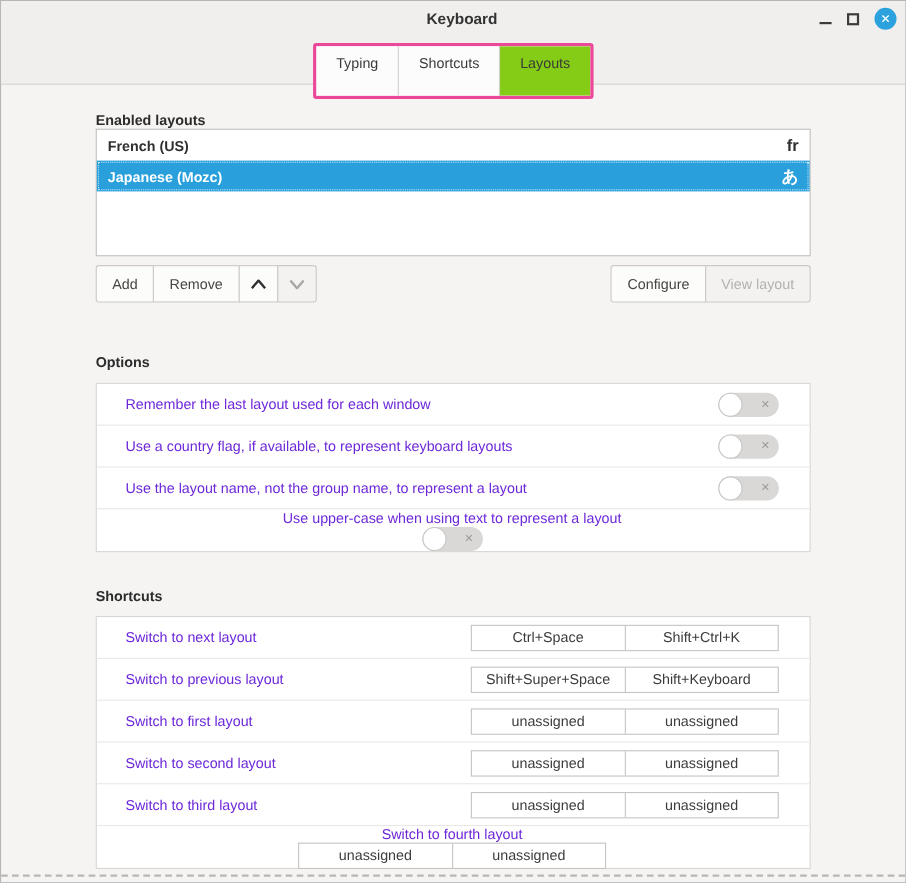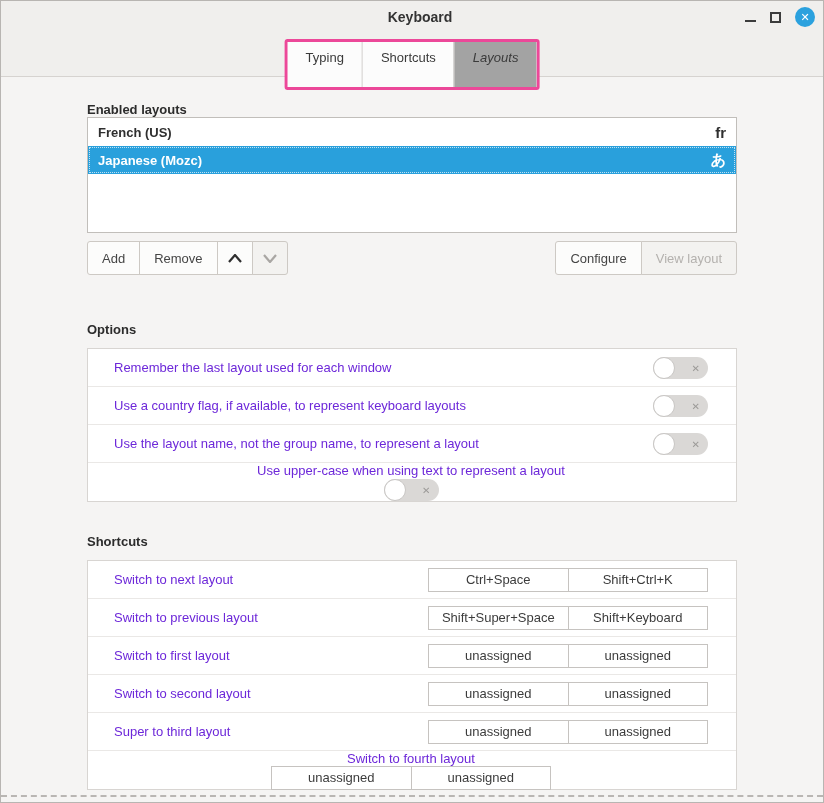--- a/index.html
+++ b/index.html
@@ -29,21 +29,21 @@
   .tabs {
     position:absolute; left:50%; top:38px; transform:translateX(-50%);
     display:flex; height:51px; background:#fff;
     border:3px solid #ec4899; border-radius:3px; overflow:hidden;
   }
   .tab {
     padding:0 18px; line-height:31px; color:#3a3a3a; cursor:pointer;
     border-left:1px solid #d2cfcc; background:#fcfcfc; white-space:nowrap;
   }
   .tab:first-child { border-left:none; }
-  .tab.active { background:#a3a3a3;font-style:italic; }
+  .tab.active { background:#84cc16; }
   
   .content { padding:0 86px; }
   .section-heading { font-weight:bold; color:#2c2c2c; }
   .h-layouts { margin-top:25px; }
   .h-options { margin-top:47px; }
   .h-shortcuts { margin-top:32px; }
   
   .layout-list { height:116px; background:#fff; border:1px solid #c1beba; }
   .layout-row {
     height:28px; display:flex; align-items:center; justify-content:space-between;
@@ -210,21 +210,21 @@
         </div>
       </div>
       <div class="panel-row">
         <span class="row-label">Switch to second layout</span>
         <div class="kb-pair">
           <span class="kb">unassigned</span>
           <span class="kb">unassigned</span>
         </div>
       </div>
       <div class="panel-row">
-        <span class="row-label">Super to third layout</span>
+        <span class="row-label">Switch to third layout</span>
         <div class="kb-pair">
           <span class="kb">unassigned</span>
           <span class="kb">unassigned</span>
         </div>
       </div>
       <div class="panel-row">
         <span class="row-label">Switch to fourth layout</span>
         <div class="kb-pair">
           <span class="kb">unassigned</span>
           <span class="kb">unassigned</span>

